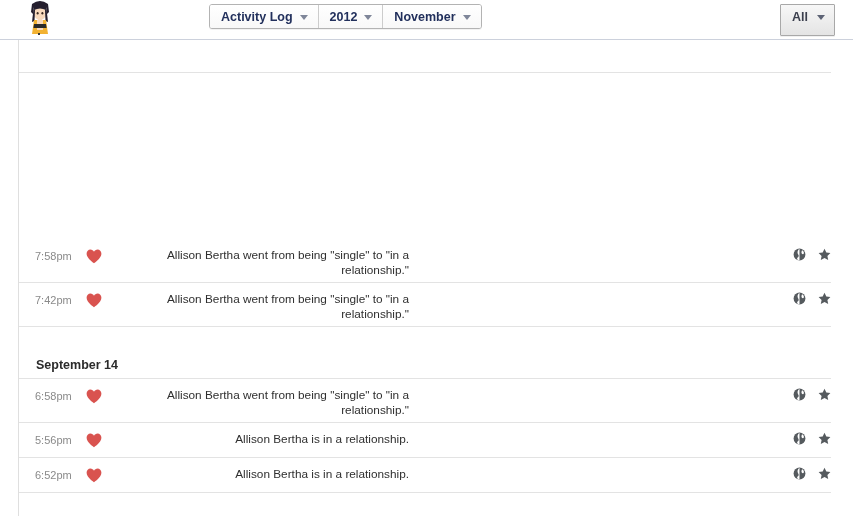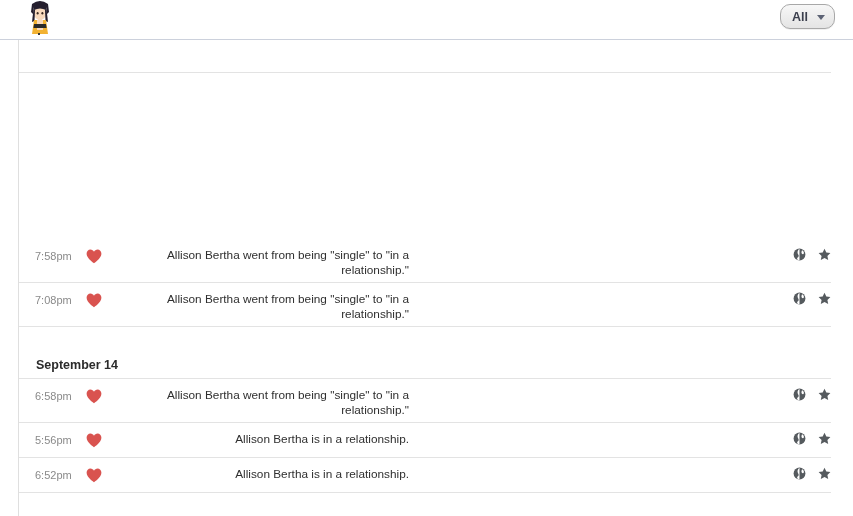--- a/index.html
+++ b/index.html
@@ -72,23 +72,23 @@
   }
 
   .all-btn {
     position: absolute;
     right: 18px;
     top: 4px;
     display: flex;
     align-items: center;
     gap: 9px;
     height: 23px;
-    padding: 0 9px 0 11px;
+    padding: 0 9px 7px 11px;
     border: 1px solid #a8a8a8;
-    border-radius: 10px;
+    border-radius: 1px;
     background: linear-gradient(to bottom, #f7f7f7 0%, #e4e4e4 100%);
     font-size: 12.5px;
     font-weight: bold;
     color: #3b3f4d;
     cursor: pointer;
     user-select: none;
     box-shadow: 0 1px 0 rgba(0,0,0,0.06);
   }
   .all-btn .caret { border-top-color: #5d6375; }
 
@@ -189,20 +189,34 @@
       <ellipse cx="20.4" cy="15.3" rx="1" ry="1.3" fill="#3b2b22"></ellipse>
       <path d="M12 22 L24 22 L26 36 L10 36 Z" fill="#f2b232"></path>
       <path d="M15 22 L21 22 L21 32 L15 32 Z" fill="#f7d9bd"></path>
       <path d="M12 26 L24 26 L24.6 30 L11.4 30 Z" fill="#2b2b2b"></path>
       <path d="M16 20 Q18 23 20 20 L20 24 L16 24 Z" fill="#f7d9bd"></path>
       <rect x="9" y="36" width="18" height="4" fill="#ffffff"></rect>
       <rect x="16" y="35" width="2" height="2" fill="#3a3a3a"></rect>
     </svg>
   </div>
 
+  <div class="nav-pills">
+    <div class="pill">
+      <span>Activity Log</span>
+      <span class="caret"></span>
+    </div>
+    <div class="pill">
+      <span>2012</span>
+      <span class="caret"></span>
+    </div>
+    <div class="pill">
+      <span>November</span>
+      <span class="caret"></span>
+    </div>
+  </div>
 
   <div class="all-btn">
     <span>All</span>
     <span class="caret"></span>
   </div>
 </div>
 
 <div class="content">
 
   <div>
@@ -228,21 +242,21 @@
         </span>
         <span class="icon-btn">
           <svg width="13" height="13" viewBox="0 0 13 13">
               <path d="M6.5 0.7 L8.3 4.5 L12.4 5 L9.4 7.9 L10.2 12 L6.5 10 L2.8 12 L3.6 7.9 L0.6 5 L4.7 4.5 Z" fill="#555a5e"></path>
             </svg>
         </span>
       </div>
     </div>
 
     <div class="row">
-      <div class="row-time">7:08pm</div>
+      <div class="row-time">7:42pm</div>
       <div class="row-icon heart">
         <svg width="16" height="15" viewBox="0 0 16 15">
             <path d="M8 14.2 C8 14.2 0.6 9.4 0.6 4.8 C0.6 2.2 2.4 0.6 4.4 0.6 C6 0.6 7.3 1.6 8 2.8 C8.7 1.6 10 0.6 11.6 0.6 C13.6 0.6 15.4 2.2 15.4 4.8 C15.4 9.4 8 14.2 8 14.2 Z" fill="#d9534f"></path>
           </svg>
       </div>
       <div class="row-text">Allison Bertha went from being "single" to "in a relationship."</div>
       <div class="row-actions">
         <span class="icon-btn">
           <svg width="13" height="13" viewBox="0 0 13 13">
               <circle cx="6.5" cy="6.5" r="5.9" fill="#555a5e"></circle>

